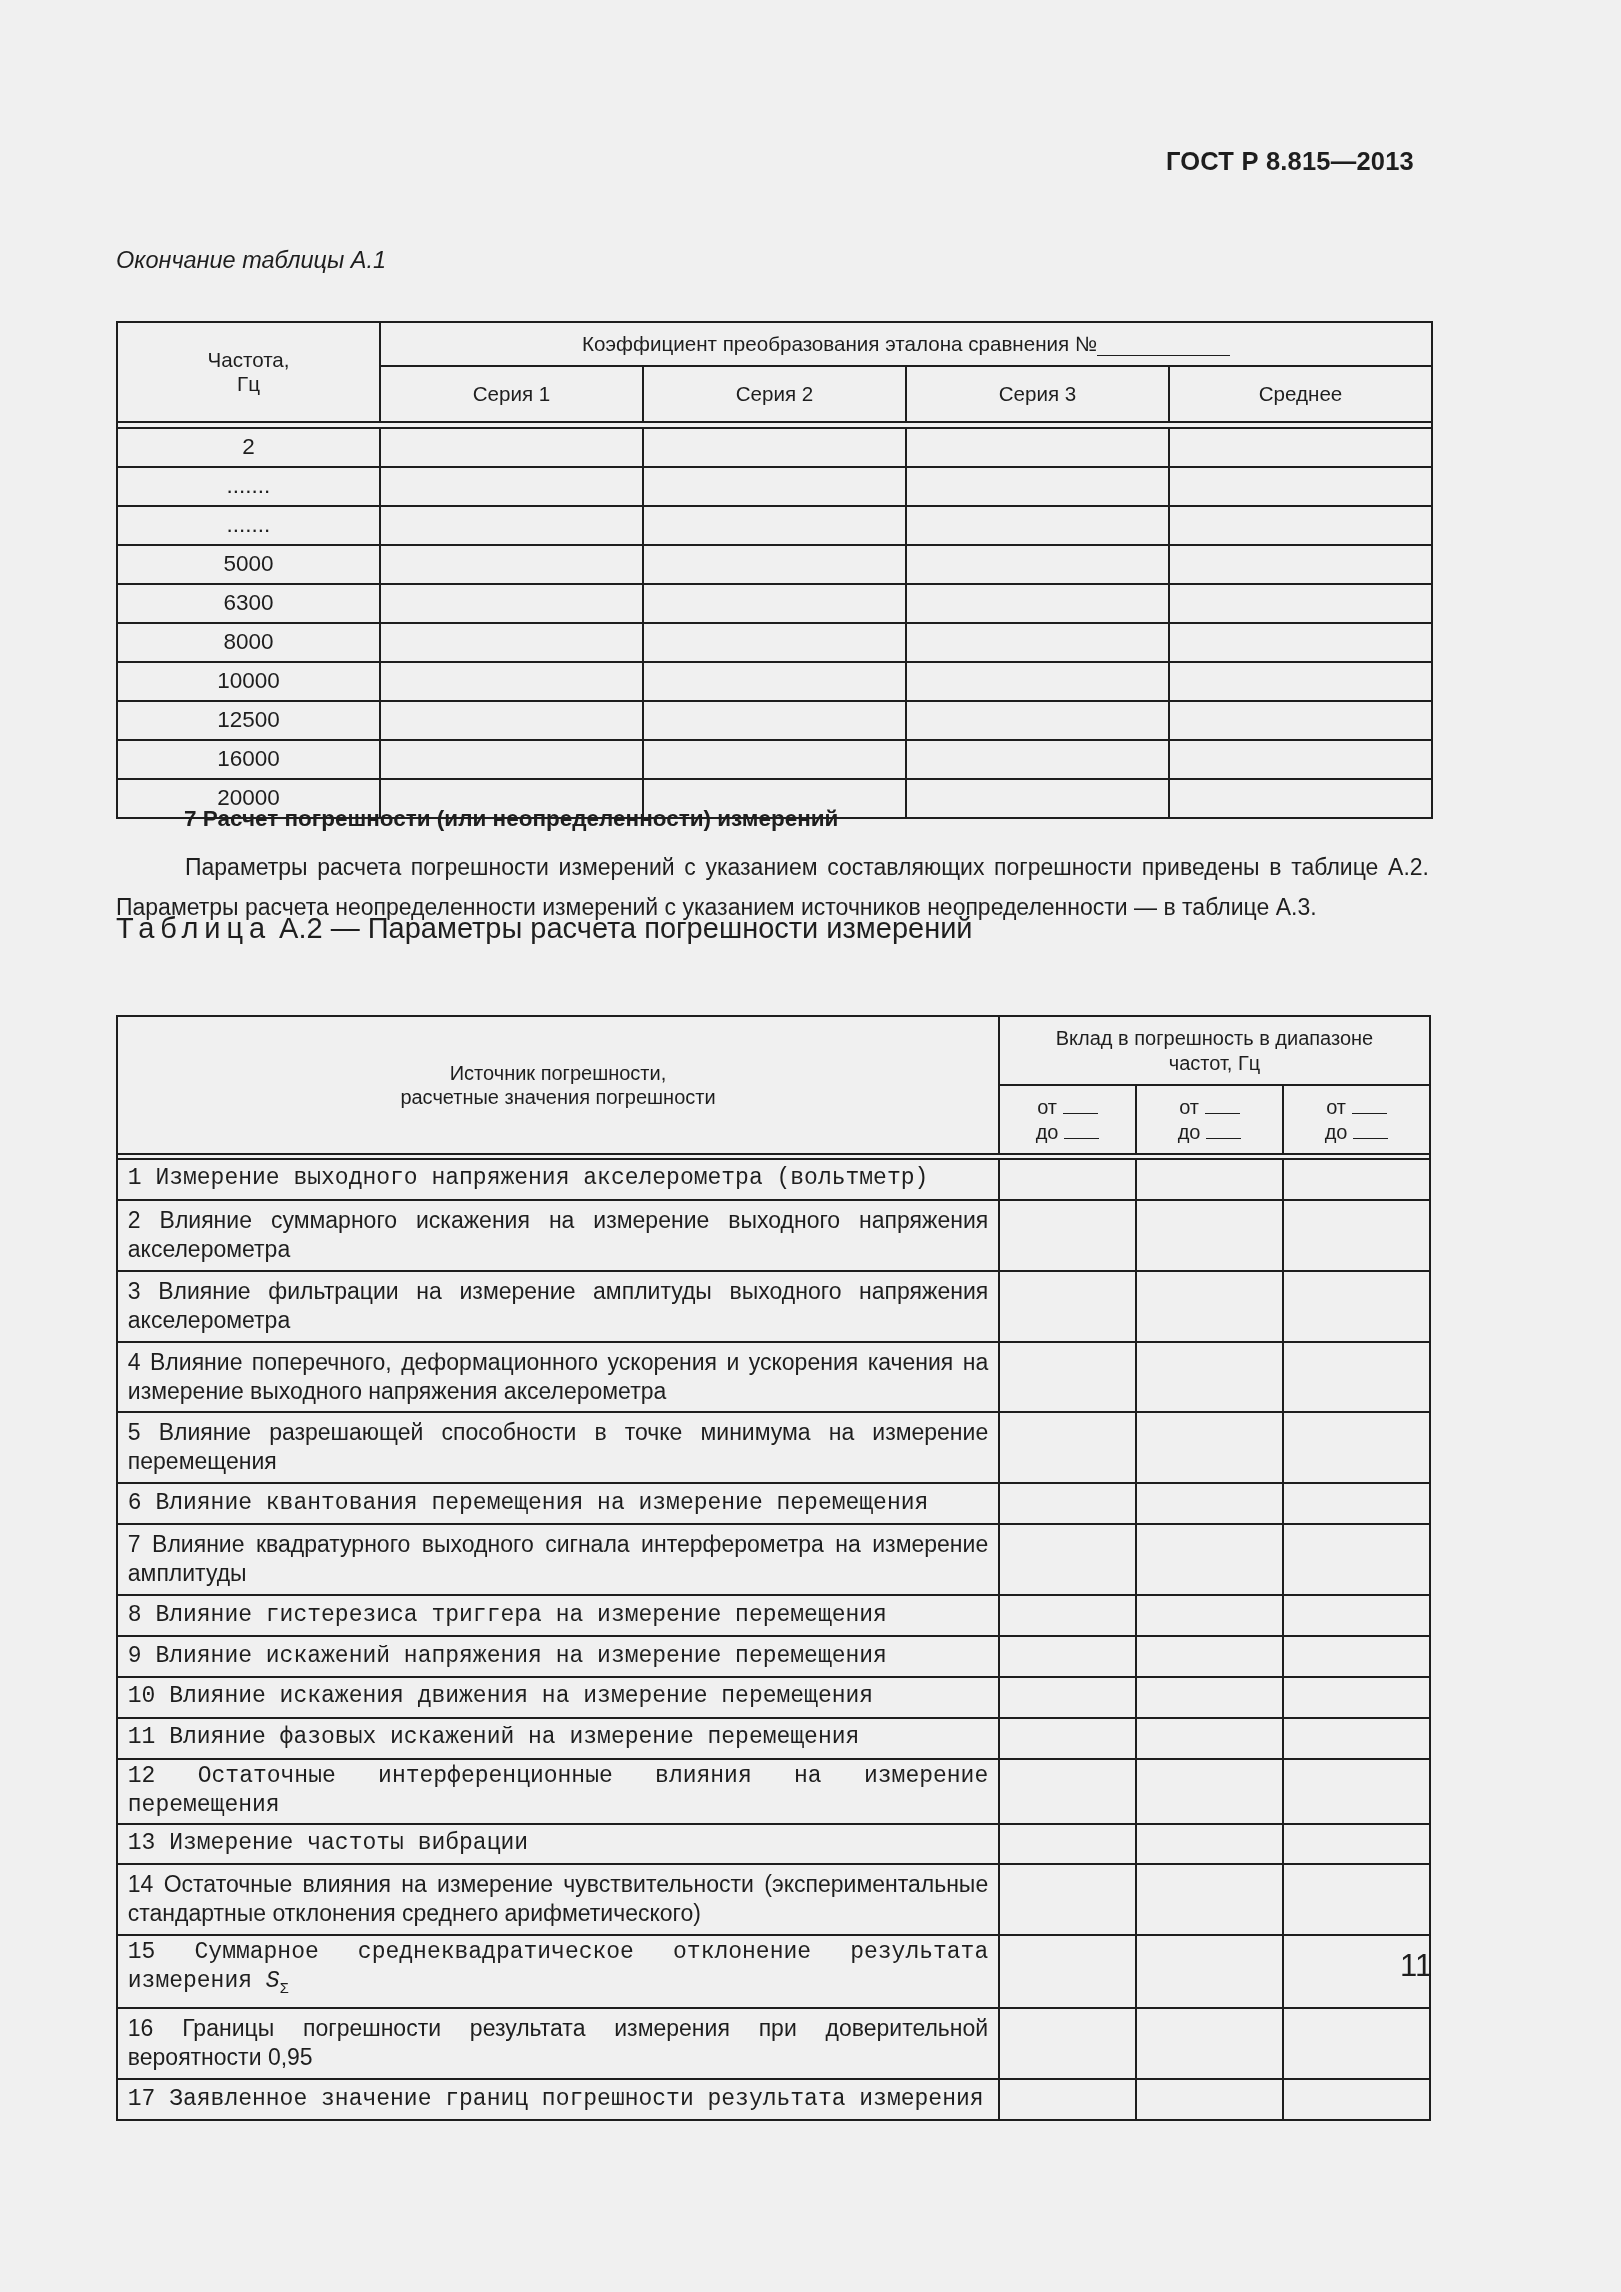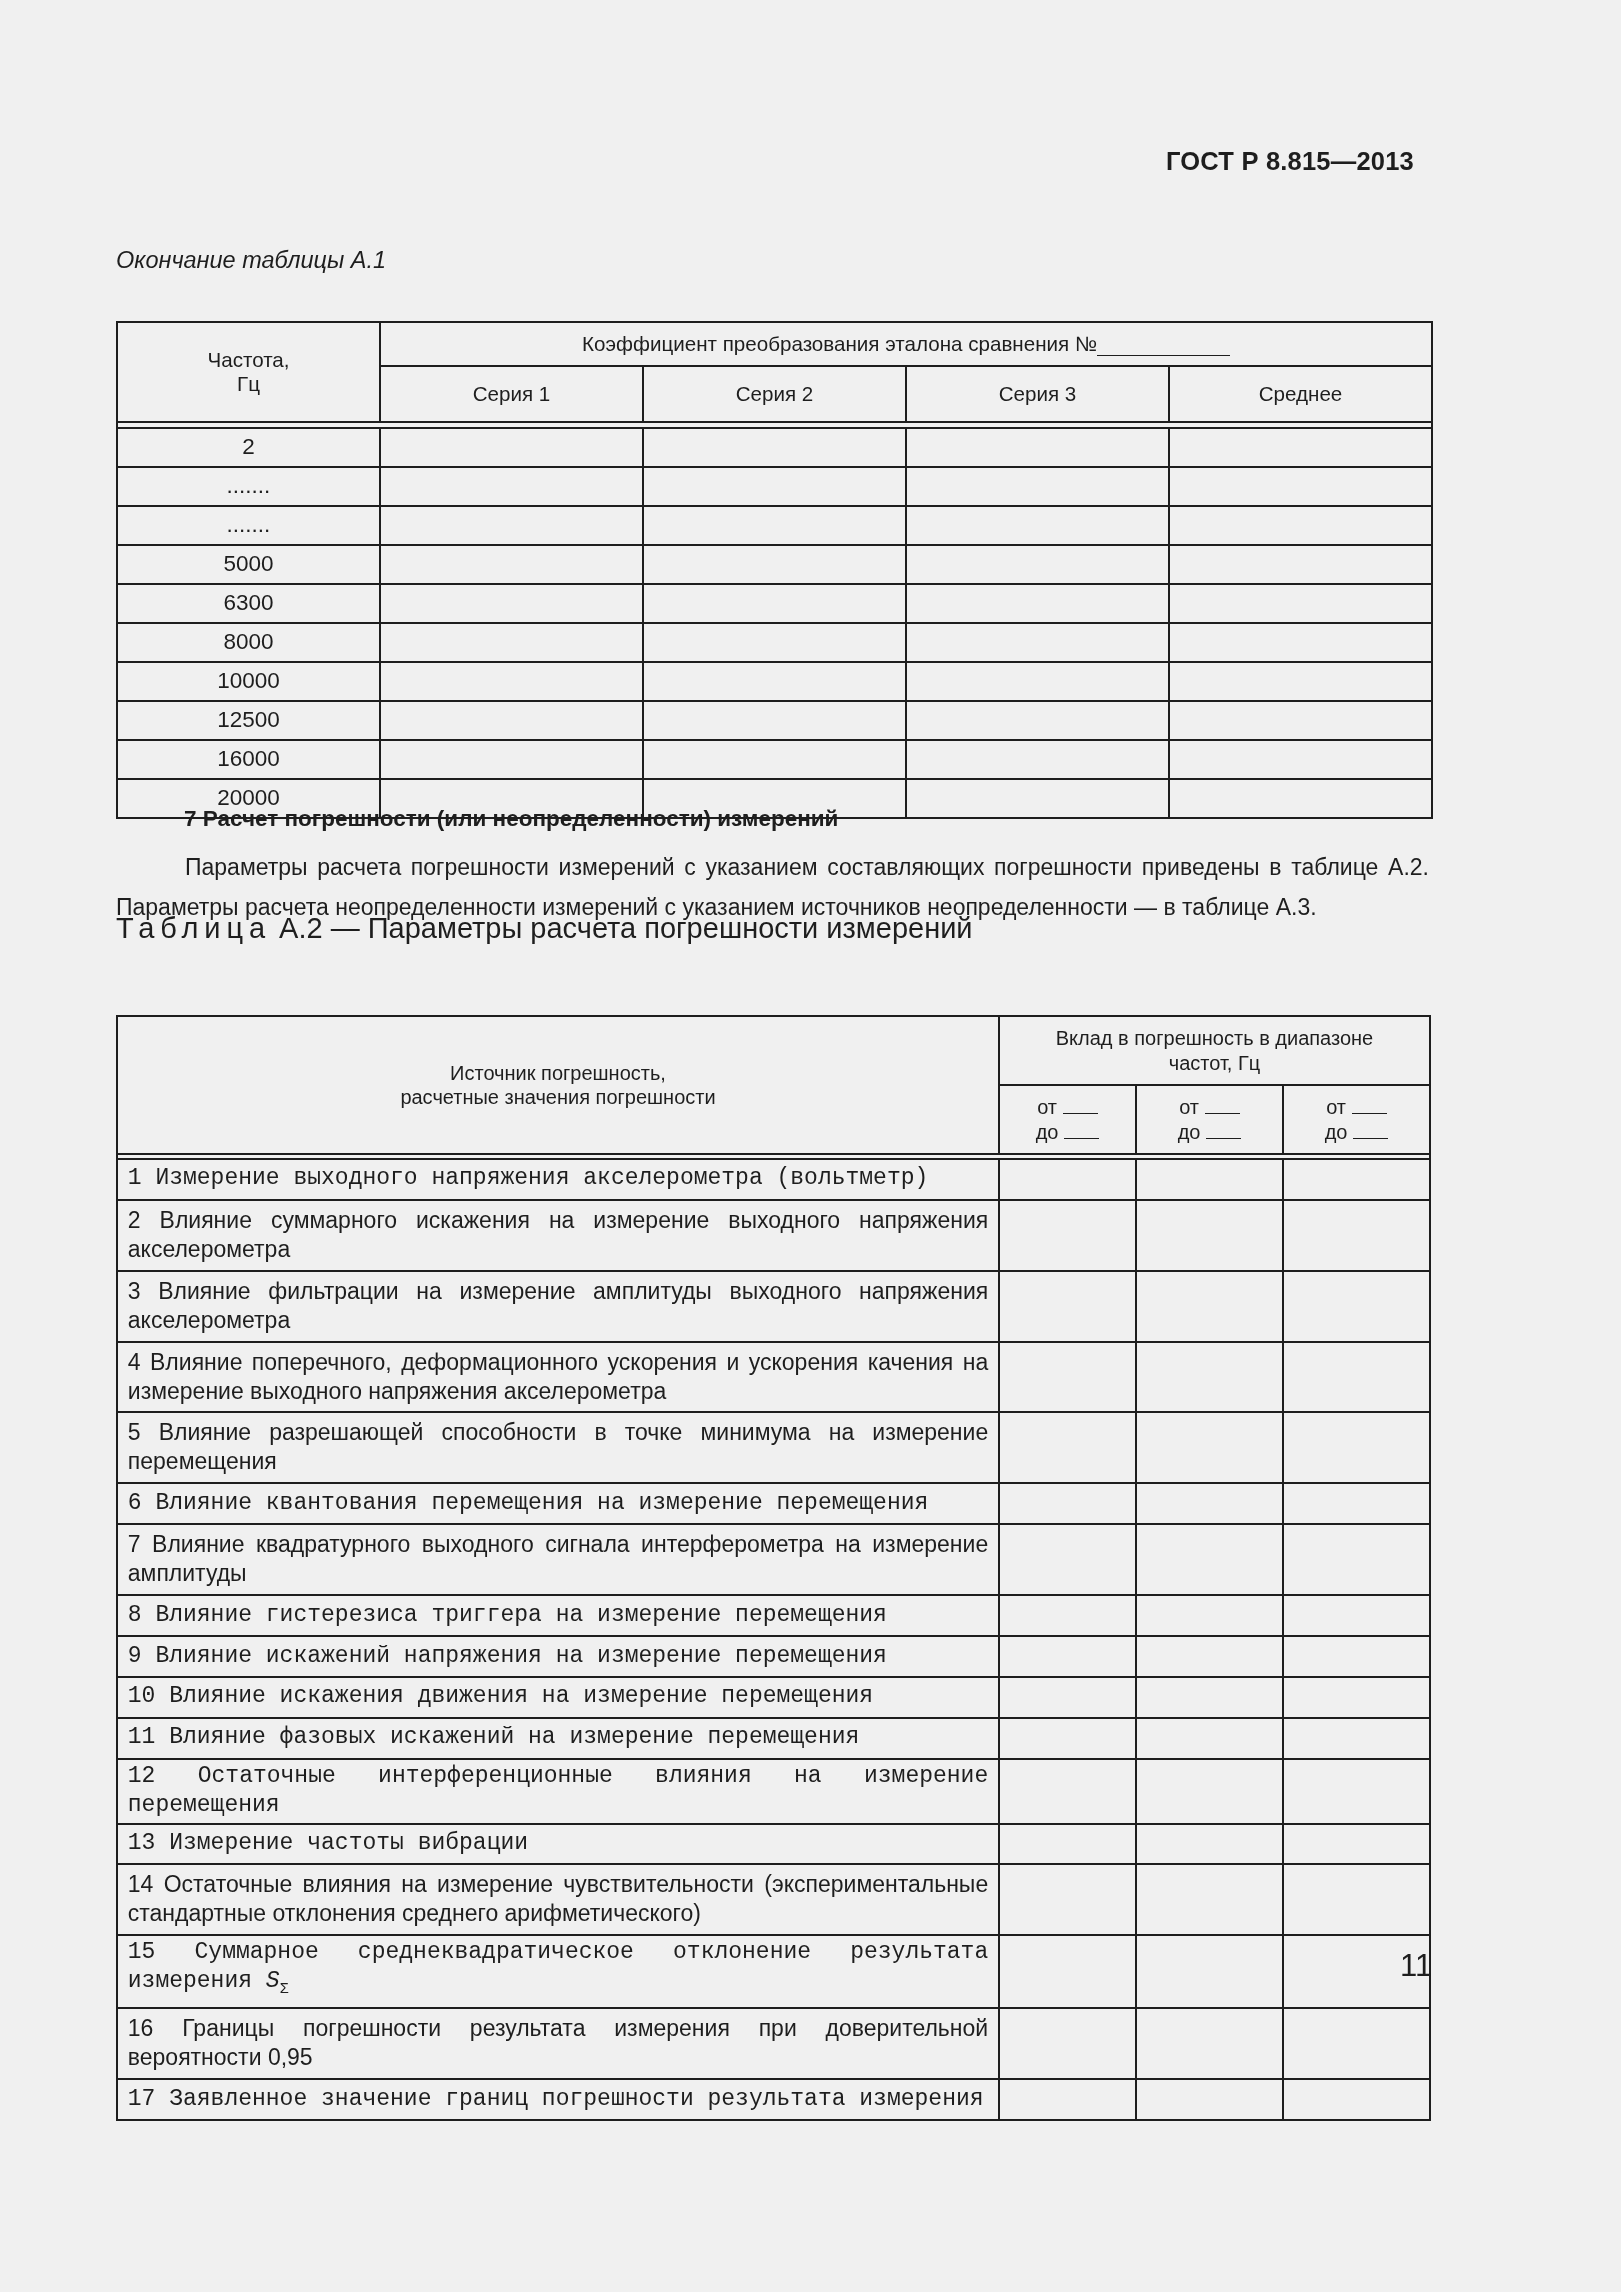--- a/index.html
+++ b/index.html
@@ -185,21 +185,21 @@
 <table id="tA2">
   <colgroup>
     <col style="width:882px">
       <col style="width:137px">
       <col style="width:147px">
       <col style="width:147px">
   </colgroup>
   <thead>
     <tr class="h-top">
       <th rowspan="2">
-        <span>Источник погрешность,</span><br>
+        <span>Источник погрешности,</span><br>
         <span>расчетные значения погрешности</span>
       </th>
       <th colspan="3">
         <span>Вклад в погрешность в диапазоне</span><br>
         <span>частот, Гц</span>
       </th>
     </tr>
     <tr class="h-bot">
       <th class="range-cell">
         <span>от</span><span class="under"></span><br>

